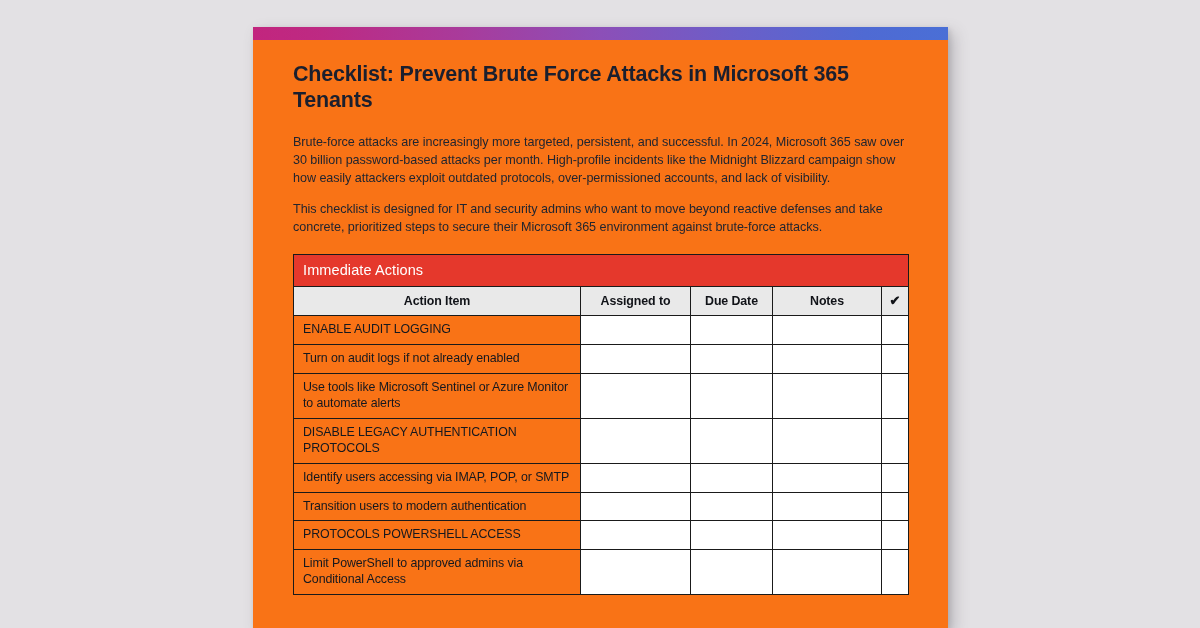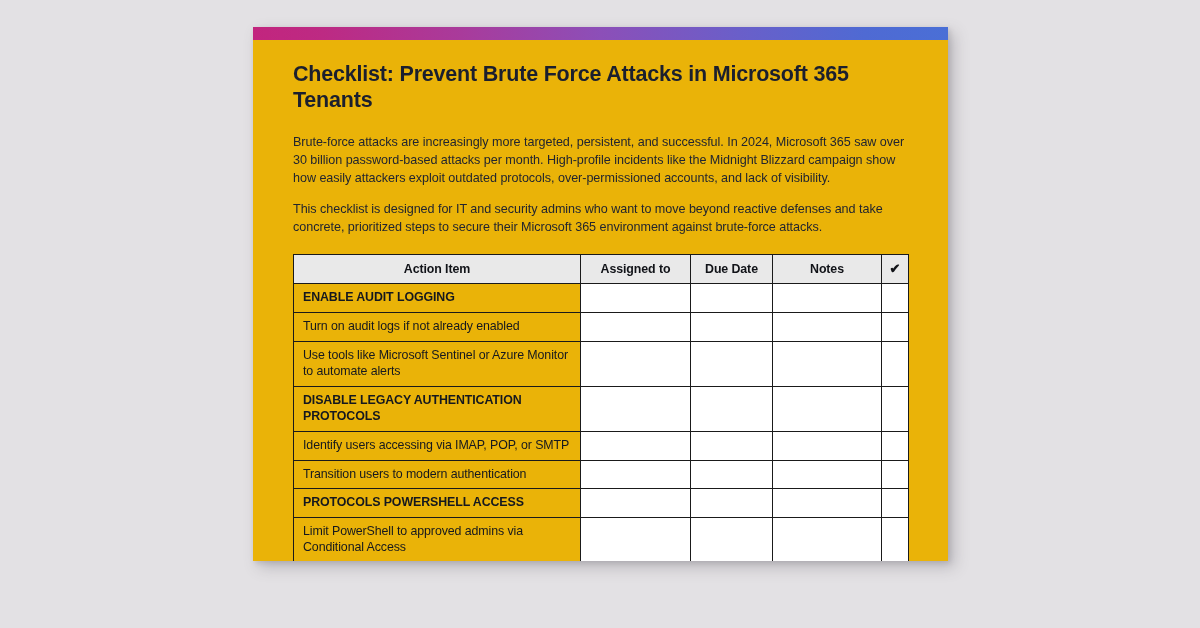--- a/index.html
+++ b/index.html
@@ -14,22 +14,22 @@
     overflow: hidden;
     position: relative;
   }
 
   
   #page-sheet {
     position: absolute;
     left: 253px;
     top: 27px;
     width: 695px;
-    height: 534px;
-    background: #eab308;
+    height: 601px;
+    background: #f97316;
     box-shadow: 6px 6px 14px rgba(90, 85, 95, 0.30),
                 2px 2px 5px rgba(90, 85, 95, 0.18);
     overflow: hidden;
   }
 
   #accent-bar {
     width: 100%;
     height: 13px;
     background: linear-gradient(to right,
         #c2257e 0%,
@@ -102,21 +102,21 @@
   }
 
   .item-cell {
     font-size: 12.4px;
     color: #15181f;
     padding: 6px 9px 6px 9px !important;
     line-height: 1.28;
     letter-spacing: -0.1px;
   }
   .item-cell.group-head {
-    font-weight: bold;
+    font-weight: normal;
   }
   .blank-cell { background: #ffffff; }
 
   
   col.c-action { width: 287px; }
   col.c-assigned { width: 110px; }
   col.c-due { width: 82px; }
   col.c-notes { width: 109px; }
   col.c-check { width: 27px; }
 </style>
@@ -137,20 +137,23 @@
     <table id="checklist-table">
       <colgroup>
         <col class="c-action">
         <col class="c-assigned">
         <col class="c-due">
         <col class="c-notes">
         <col class="c-check">
       </colgroup>
       <thead>
         <tr>
+          <th class="section-banner-cell" colspan="5">Immediate Actions</th>
+        </tr>
+        <tr>
           <th class="col-head">Action Item</th>
           <th class="col-head">Assigned to</th>
           <th class="col-head">Due Date</th>
           <th class="col-head">Notes</th>
           <th class="col-head check-head">✔</th>
         </tr>
       </thead>
       <tbody id="checklist-body">
           <tr>
             <td class="item-cell group-head">ENABLE AUDIT LOGGING</td>

